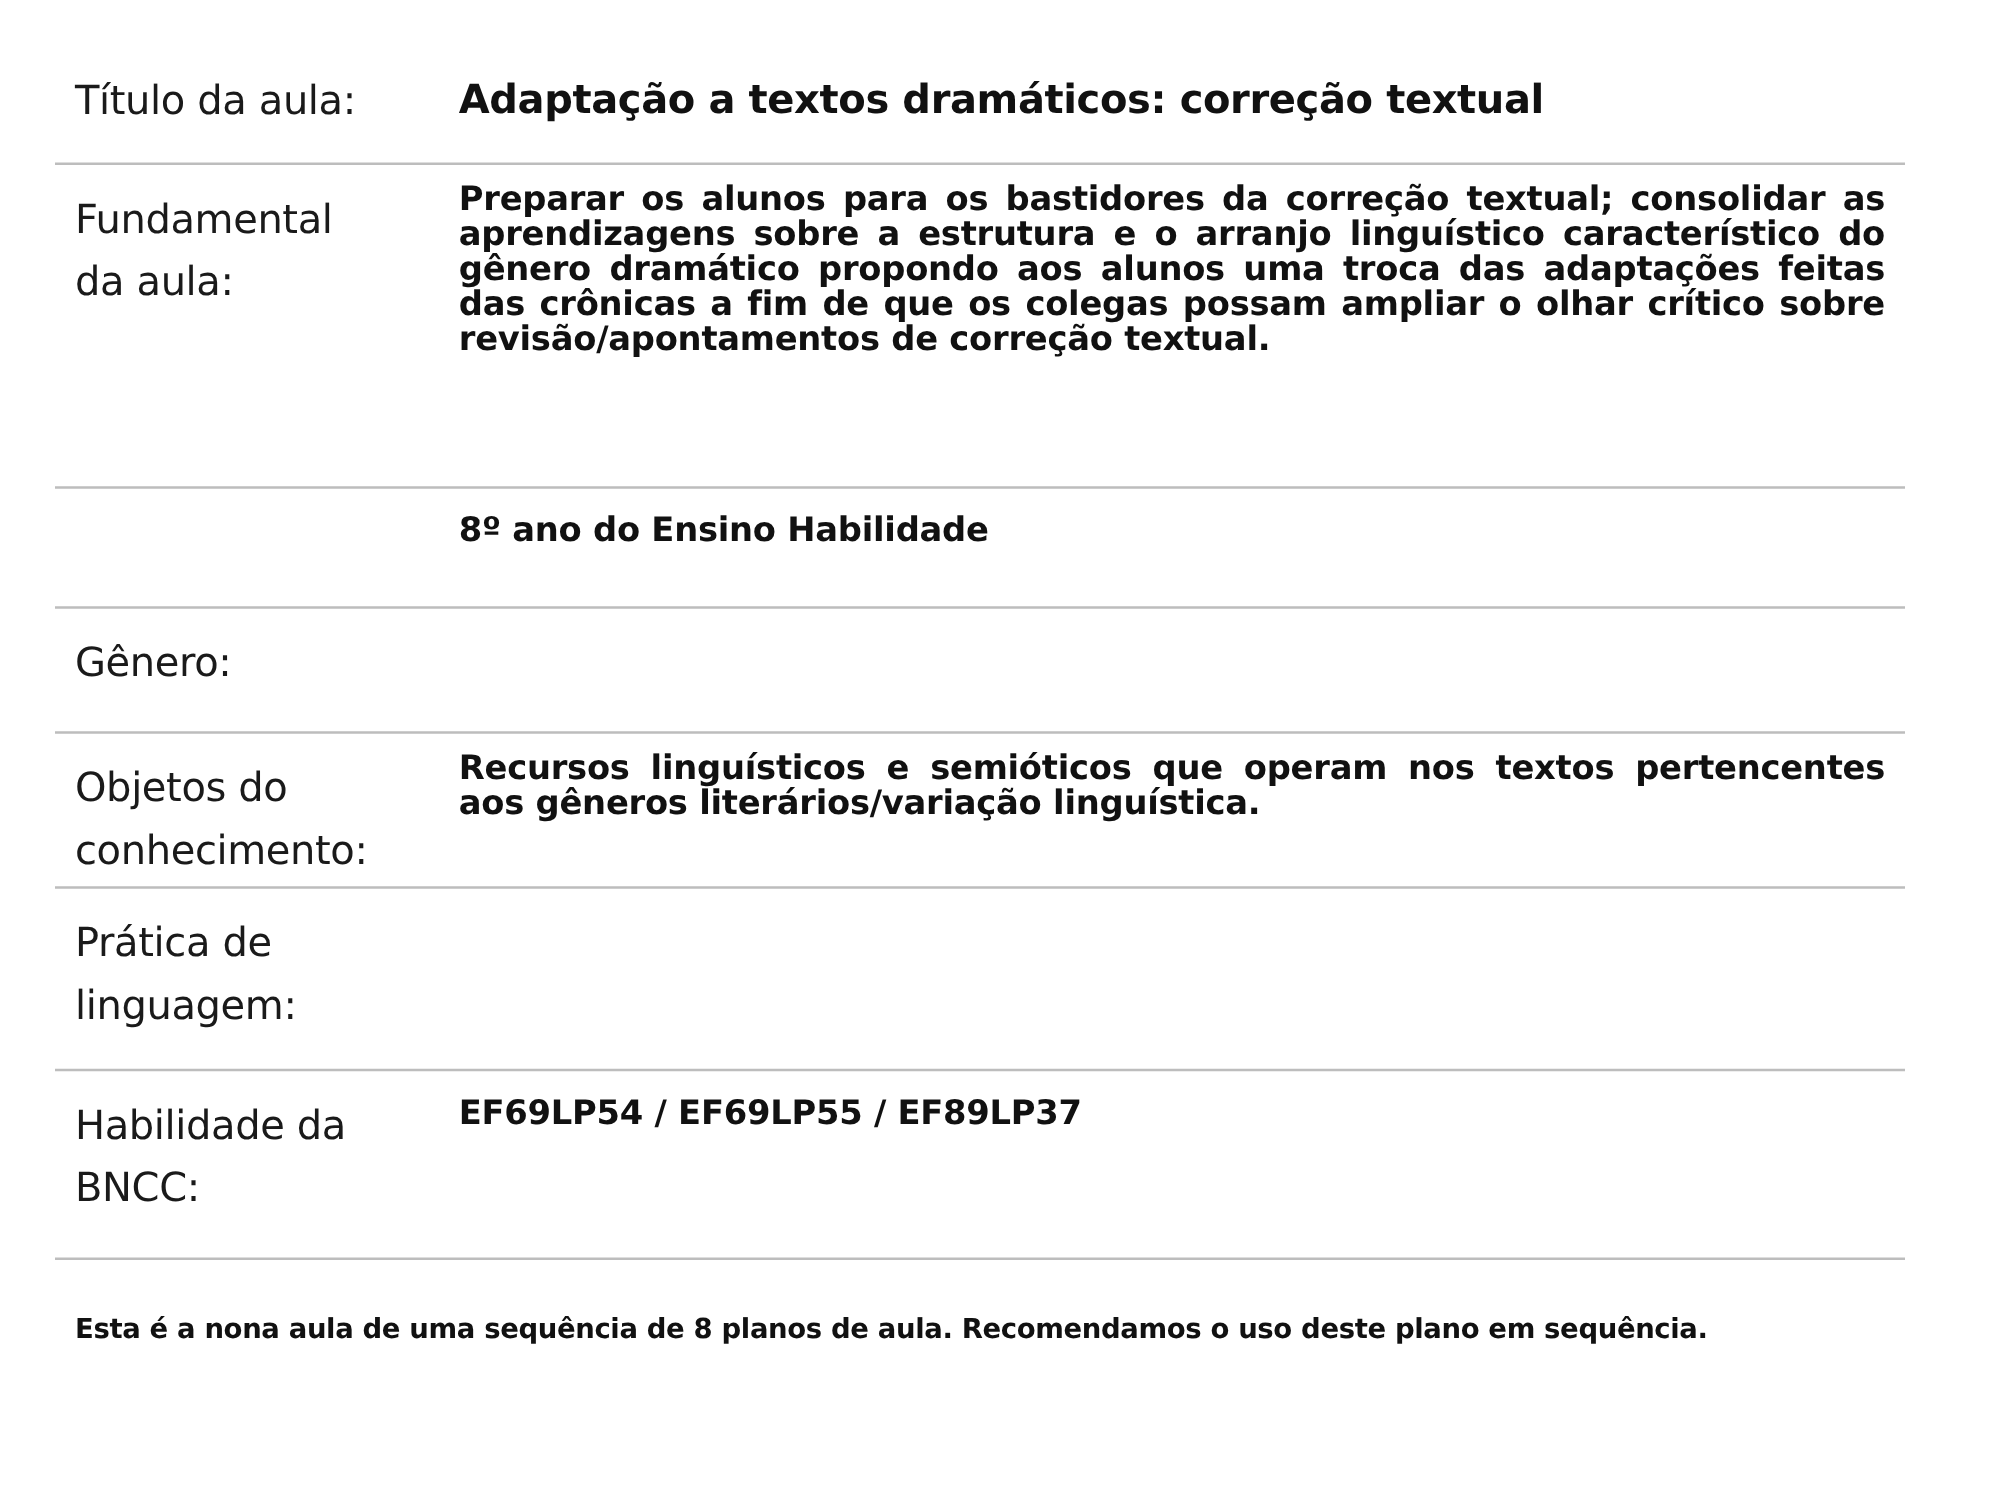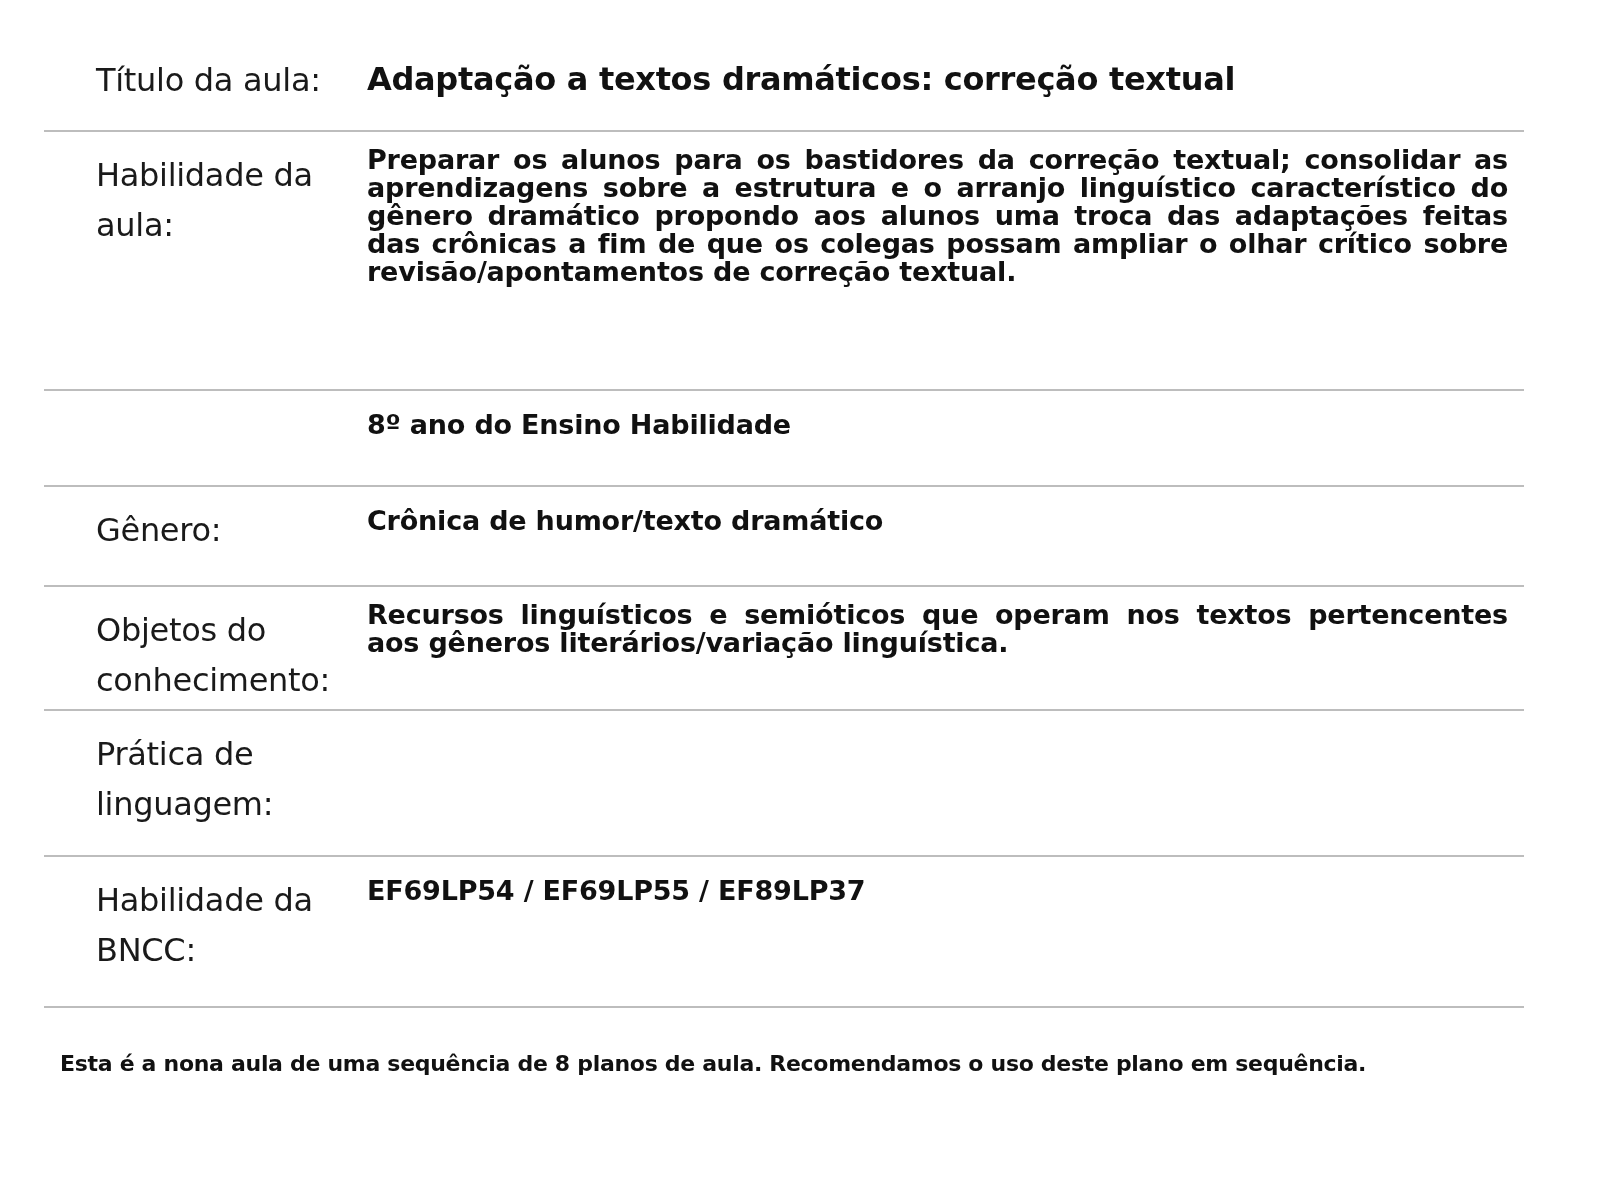--- a/index.html
+++ b/index.html
@@ -28,21 +28,20 @@
     }
     .label {
       position: absolute;
       left: 16px;
       width: 280px;
       font-size: 32px;
       line-height: 50px;
       font-weight: normal;
       color: #1a1a1a;
       letter-spacing: -0.3px;
-      margin-left: 36px;
     }
     .value {
       position: absolute;
       left: 323px;
       right: 16px;
       font-size: 27px;
       line-height: 28px;
       font-weight: bold;
       color: #111111;
       text-align: justify;
@@ -68,31 +67,30 @@
 <body>
 
 <div class="sheet">
 
   <div class="row" style="height:132px;">
     <div class="label" style="top:55px;">Título da aula:</div>
     <div class="value title" style="top:57px;">Adaptação a textos dramáticos: correção textual</div>
   </div>
 
   <div class="row" style="height:259px;">
-    <div class="label" style="top:18px; width:240px;">Habilidade da aula:</div>
+    <div class="label" style="top:18px; width:240px;">Fundamental da aula:</div>
     <div class="value" style="top:14px;">Preparar os alunos para os bastidores da correção textual; consolidar as aprendizagens sobre a estrutura e o arranjo linguístico característico do gênero dramático propondo aos alunos uma troca das adaptações feitas das crônicas a fim de que os colegas possam ampliar o olhar crítico sobre revisão/apontamentos de correção textual.</div>
   </div>
 
   <div class="row" style="height:96px;">
     <div class="value" style="top:20px;">8º ano do Ensino Habilidade</div>
   </div>
 
   <div class="row" style="height:100px;">
     <div class="label" style="top:18px;">Gênero:</div>
-    <div class="value" style="top:20px;">Crônica de humor/texto dramático</div>
   </div>
 
   <div class="row" style="height:124px;">
     <div class="label" style="top:18px; width:260px;">Objetos do conhecimento:</div>
     <div class="value" style="top:14px;">Recursos linguísticos e semióticos que operam nos textos pertencentes aos gêneros literários/variação linguística.</div>
   </div>
 
   <div class="row" style="height:146px;">
     <div class="label" style="top:18px; width:220px;">Prática de linguagem:</div>
   </div>

